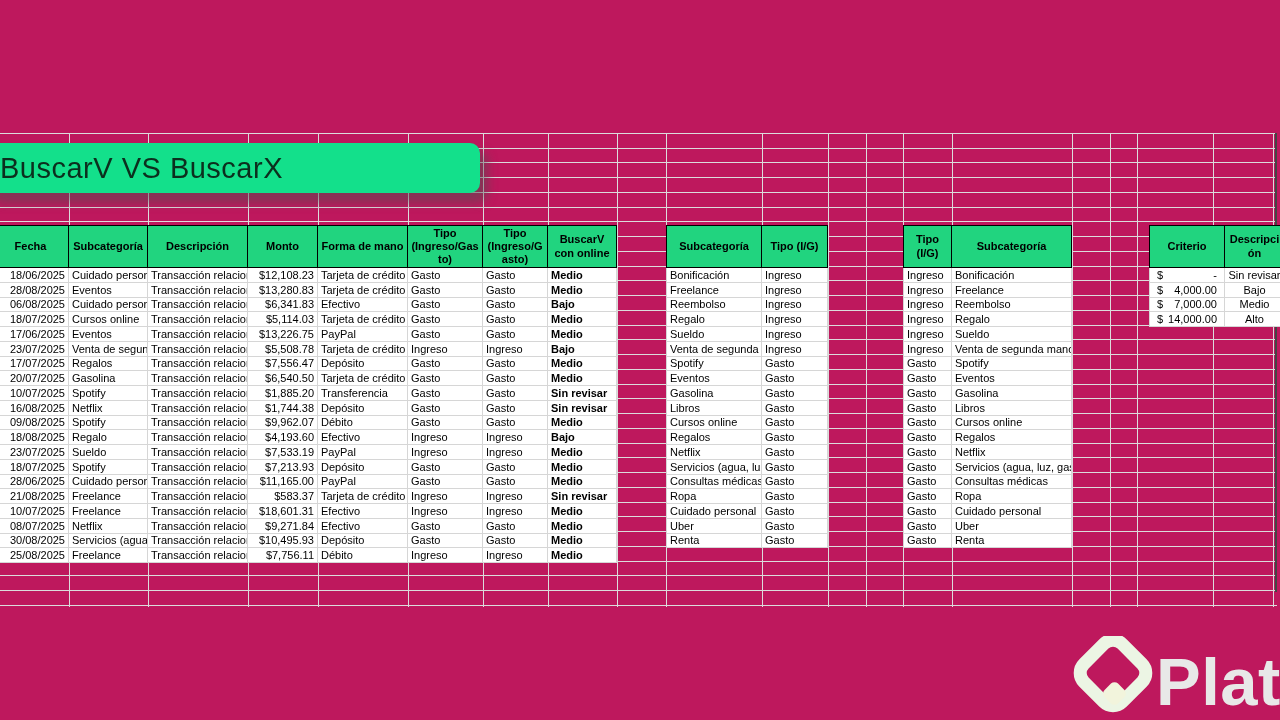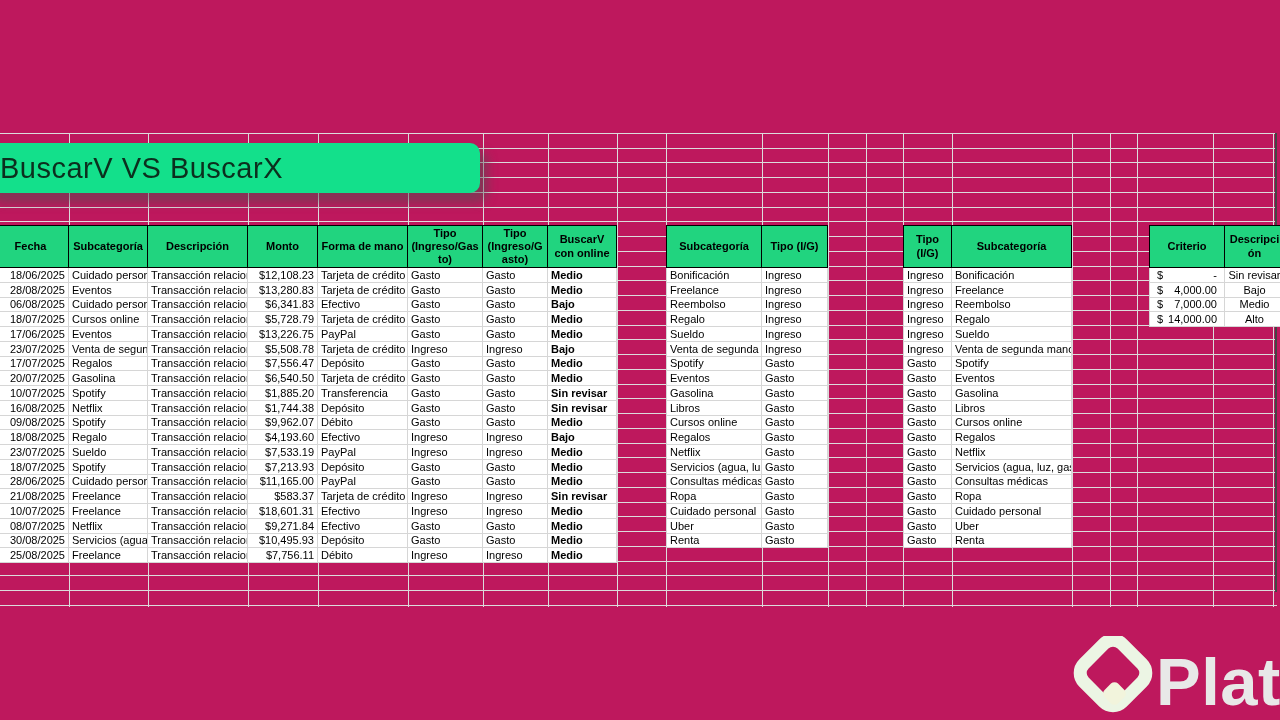--- a/index.html
+++ b/index.html
@@ -121,21 +121,21 @@
           <div class="td t-r">$6,341.83</div>
           <div class="td">Efectivo</div>
           <div class="td">Gasto</div>
           <div class="td">Gasto</div>
           <div class="td t-b">Bajo</div>
         </div>
         <div class="tr">
           <div class="td t-r">18/07/2025</div>
           <div class="td">Cursos online</div>
           <div class="td">Transacción relacionada</div>
-          <div class="td t-r">$5,728.79</div>
+          <div class="td t-r">$5,114.03</div>
           <div class="td">Tarjeta de crédito</div>
           <div class="td">Gasto</div>
           <div class="td">Gasto</div>
           <div class="td t-b">Medio</div>
         </div>
         <div class="tr">
           <div class="td t-r">17/06/2025</div>
           <div class="td">Eventos</div>
           <div class="td">Transacción relacionada</div>
           <div class="td t-r">$13,226.75</div>

